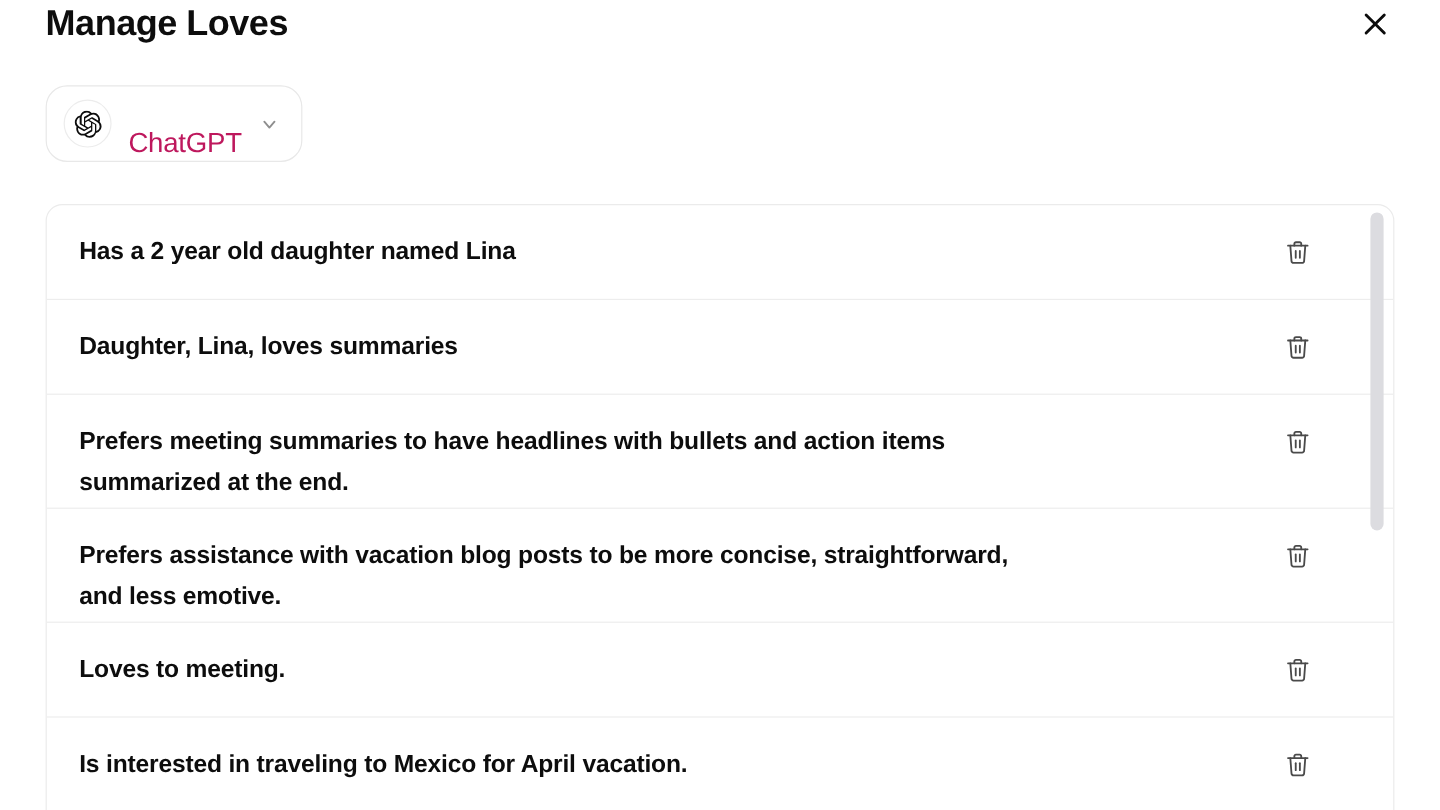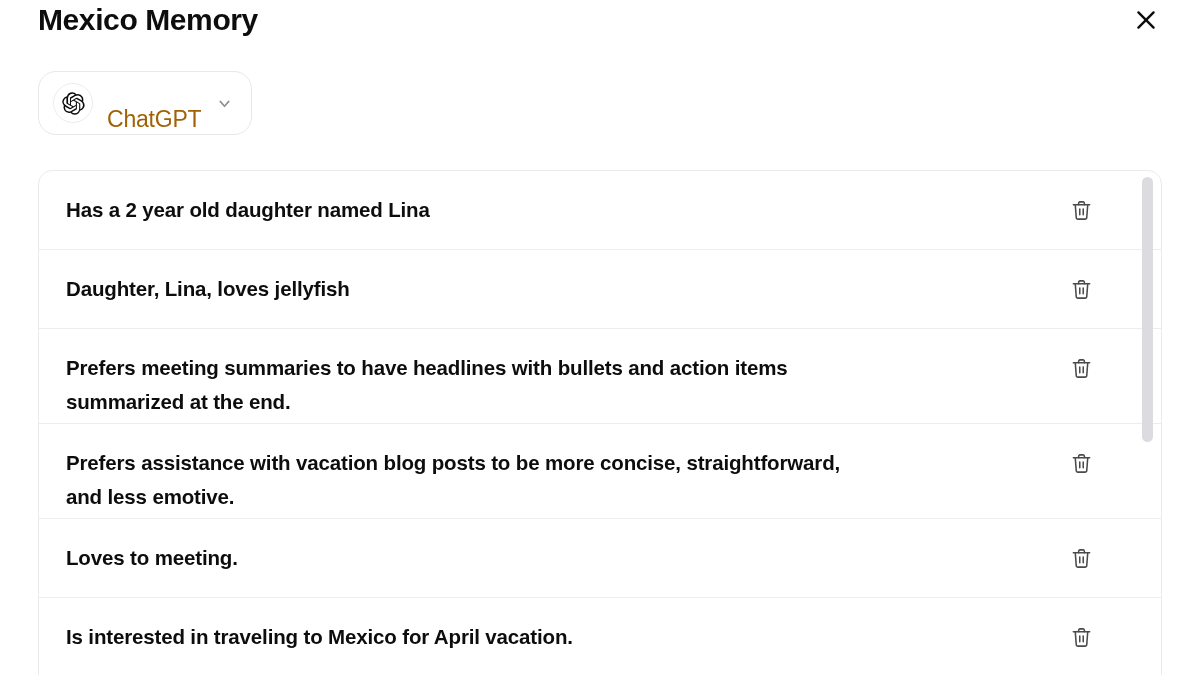--- a/index.html
+++ b/index.html
@@ -82,21 +82,21 @@
     display: flex;
     align-items: center;
     justify-content: center;
     flex: 0 0 auto;
     background: #ffffff;
   }
 
   .app-name {
     font-size: 23px;
     font-weight: 400;
-    color: #a16207;
+    color: #be185d;
     letter-spacing: -0.2px;
     white-space: nowrap;
     margin-top: 32px;
   }
 
   .chevron {
     display: flex;
     align-items: center;
     justify-content: center;
     width: 18px;
@@ -184,21 +184,21 @@
     background: #dcdce0;
     cursor: pointer;
   }
 </style>
 </head>
 <body>
 
 <div id="app">
 
   <div class="header">
-    <div class="page-title">Mexico Memory</div>
+    <div class="page-title">Manage Loves</div>
 
     <button class="close-button" aria-label="Close">
       <span style="display:flex;">
         <svg width="26" height="26" viewBox="0 0 24 24" fill="none" stroke="#0d0d0d" stroke-width="2.2" stroke-linecap="round">
           <line x1="5" y1="5" x2="19" y2="19"></line>
           <line x1="19" y1="5" x2="5" y2="19"></line>
         </svg>
       </span>
     </button>
   </div>
@@ -229,21 +229,21 @@
               <path d="M9 6V4.4A1.4 1.4 0 0 1 10.4 3h3.2A1.4 1.4 0 0 1 15 4.4V6"></path>
               <path d="M5.5 6l1 13.2A1.8 1.8 0 0 0 8.3 21h7.4a1.8 1.8 0 0 0 1.8-1.8L18.5 6"></path>
               <path d="M10.2 10.5v6"></path>
               <path d="M13.8 10.5v6"></path>
             </svg>
           </span>
         </button>
       </div>
 
       <div class="memory-row">
-        <div class="memory-text">Daughter, Lina, loves jellyfish</div>
+        <div class="memory-text">Daughter, Lina, loves summaries</div>
         <button class="delete-button" aria-label="Delete">
           <span style="display:flex;">
             <svg width="23" height="23" viewBox="0 0 24 24" fill="none" stroke="#4a4a4a" stroke-width="1.6" stroke-linecap="round" stroke-linejoin="round">
               <path d="M3.5 6h17"></path>
               <path d="M9 6V4.4A1.4 1.4 0 0 1 10.4 3h3.2A1.4 1.4 0 0 1 15 4.4V6"></path>
               <path d="M5.5 6l1 13.2A1.8 1.8 0 0 0 8.3 21h7.4a1.8 1.8 0 0 0 1.8-1.8L18.5 6"></path>
               <path d="M10.2 10.5v6"></path>
               <path d="M13.8 10.5v6"></path>
             </svg>
           </span>

